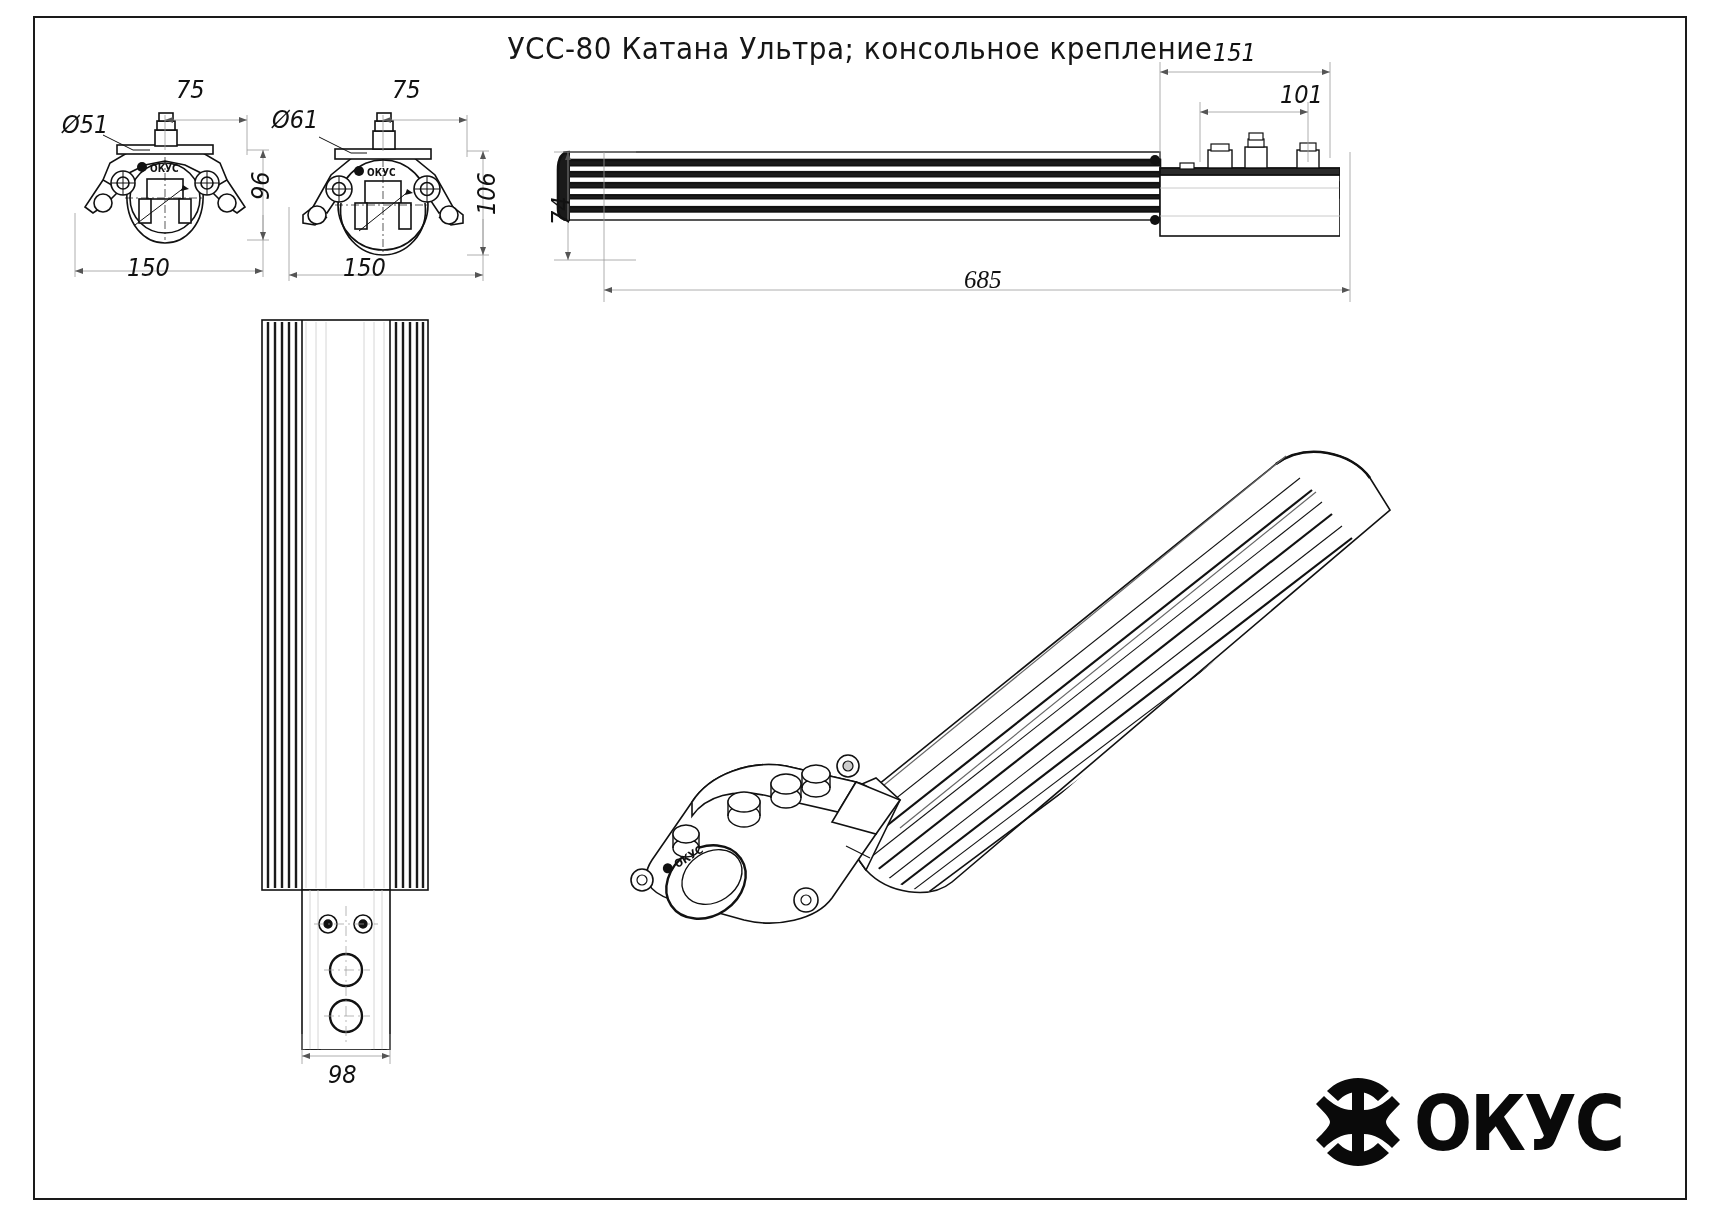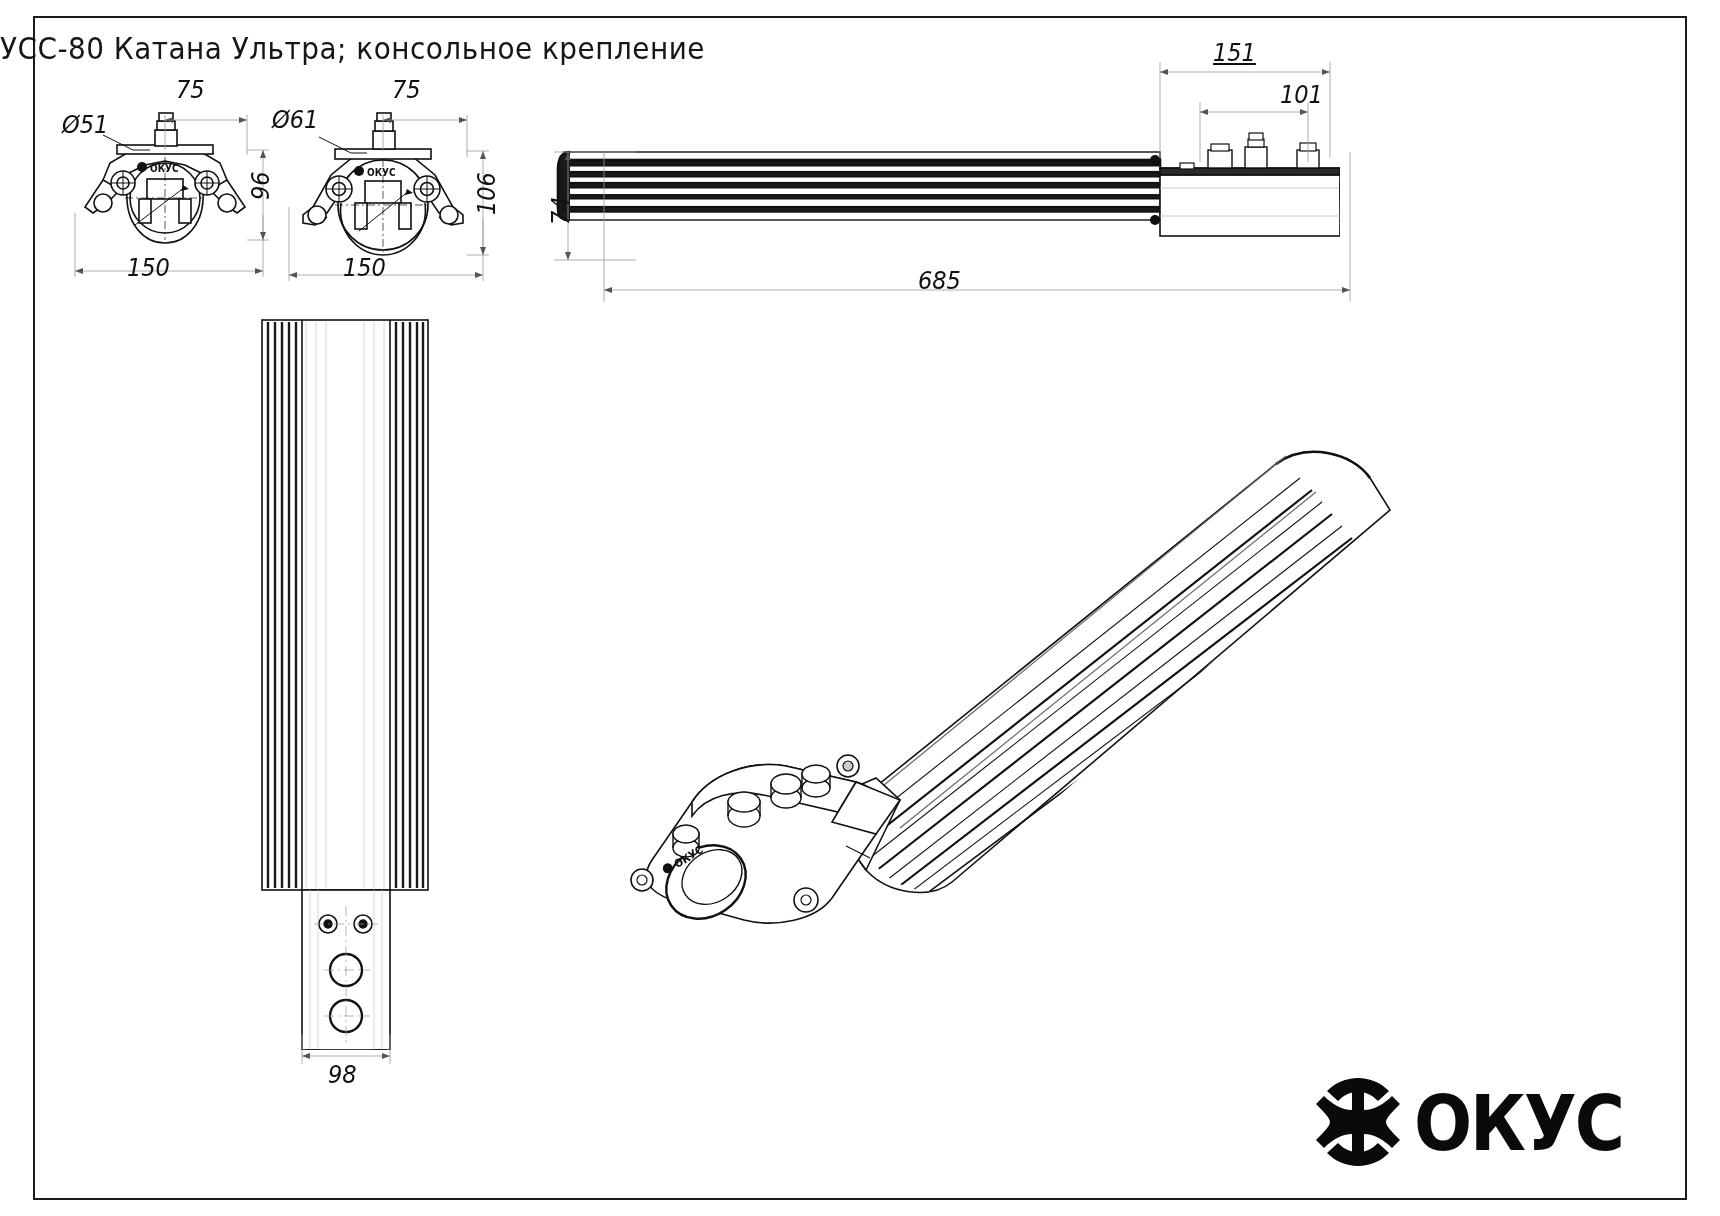--- a/index.html
+++ b/index.html
@@ -7,21 +7,21 @@
     width:1720px;height:1216px;
     font-family:"DejaVu Sans Condensed","Liberation Sans",sans-serif;
     overflow:hidden;
   }
   #sheet{position:relative;width:1720px;height:1216px;background:#fff;}
   .frame{
     position:absolute;left:33px;top:16px;width:1654px;height:1184px;
     border:2px solid #1a1a1a;box-sizing:border-box;
   }
   .title{
-    position:absolute;left:0;top:30px;width:1720px;text-align:left;
+    position:absolute;left:0;top:30px;width:1720px;text-align:center;
     font-size:31px;color:#161616;letter-spacing:.5px;
     font-family:"DejaVu Sans Condensed","Liberation Sans",sans-serif;
   }
   .dim{
     position:absolute;font-size:25px;color:#111;
     font-style:italic;white-space:nowrap;
     font-family:"DejaVu Sans Condensed","Liberation Sans",sans-serif;
   }
   .dim.v{transform:rotate(-90deg);transform-origin:left top;}
   svg{display:block;}
@@ -252,22 +252,22 @@
       <polygon points="64,250 72,247 72,253"></polygon>
         <polygon points="810,250 802,247 802,253"></polygon>
       <polygon points="620,32 628,29 628,35"></polygon>
         <polygon points="790,32 782,29 782,35"></polygon>
       <polygon points="660,72 668,69 668,75"></polygon>
         <polygon points="768,72 760,69 760,75"></polygon>
     </g>
   </svg>
 
   <div class="dim v" style="left:546px;top:225px;">74</div>
-  <div class="dim" style="left:918px;top:266px;">685</div>
-  <div class="dim" style="left:1213px;top:38px;text-decoration:underline;">151</div>
+  <div class="dim" style="left:964px;top:266px;font-family:Liberation Serif, serif;">685</div>
+  <div class="dim" style="left:1213px;top:38px;">151</div>
   <div class="dim" style="left:1280px;top:80px;">101</div>
 
   <svg style="position:absolute;left:250px;top:310px;" width="190" height="740" viewBox="0 0 190 740">
     <g fill="none" stroke="#111">
 
       <rect x="12" y="10" width="166" height="570" stroke-width="1.6" fill="#fff"></rect>
 
       <g stroke-width="2.4" stroke="#1a1a1a">
         <line x1="18" y1="12" x2="18" y2="578"></line>
         <line x1="25" y1="12" x2="25" y2="578"></line>

